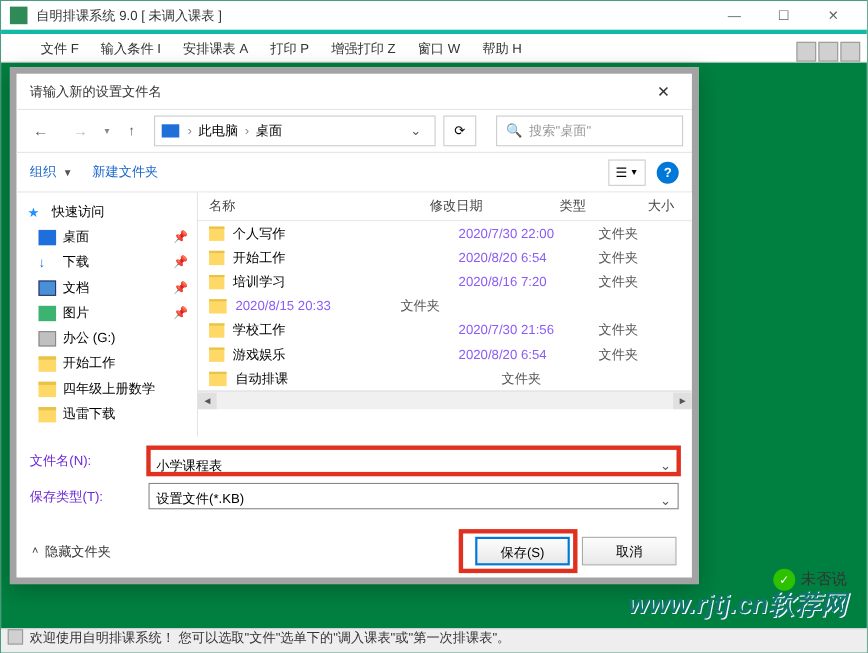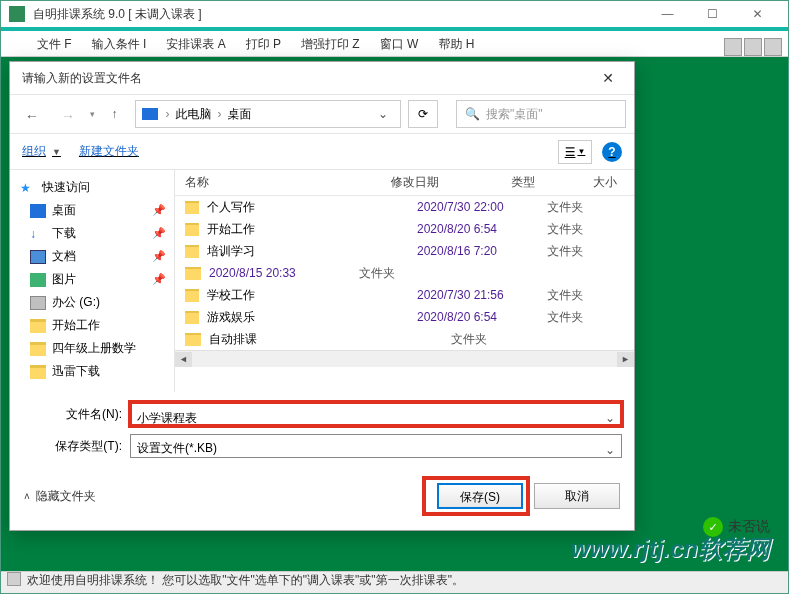--- a/index.html
+++ b/index.html
@@ -13,37 +13,37 @@
 .outer-titlebar .win-btn { width:45px; height:28px; display:flex; align-items:center; justify-content:center; color:#666; cursor:pointer; }
 
 .menubar { height:26px; background:#fff; display:flex; align-items:flex-end; padding:0 6px; border-bottom:1px solid #d0d0d0; color:#333; }
 .menubar .menu-item { padding:3px 8px; cursor:pointer; margin-right:4px; }
 .menubar .right-icons { margin-left:auto; display:flex; }
 .menubar .right-icons .ic { width:18px; height:18px; margin-left:2px; background:#d0d0d0; border:1px solid #999; cursor:pointer; }
 
 .green-body { background:#008040; height:calc(100% - 30px - 26px - 22px); position:relative; }
 
 
-.dialog { position:absolute; left:8px; top:60px; width:626px; height:470px; background:#fff; border:1px solid #a3a3a3; box-shadow:0 5px 20px rgba(0,0,0,0.25); z-index:10; }
+.dialog { position:absolute; left:8px; top:60px; width:626px; height:470px; background:#fff; border:6px solid #a3a3a3; box-shadow:0 5px 20px rgba(0,0,0,0.25); z-index:10; }
 .dlg-title { height:32px; display:flex; align-items:center; padding:0 12px; font-size:12px; color:#333; }
 .dlg-title .close { margin-left:auto; font-size:14px; cursor:pointer; padding:4px 8px; }
 .dlg-nav { height:40px; display:flex; align-items:center; padding:4px 8px; gap:8px; border-top:1px solid #e5e5e5; border-bottom:1px solid #e5e5e5; }
 .nav-arrow { width:28px; height:28px; display:flex; align-items:center; justify-content:center; cursor:pointer; color:#555; font-size:14px; }
 .nav-arrow.disabled { color:#bbb; }
 .nav-up { width:24px; height:24px; display:flex; align-items:center; justify-content:center; cursor:pointer; color:#555; }
 .breadcrumb { flex:1; height:28px; border:1px solid #ccc; display:flex; align-items:center; padding:0 6px; background:#fff; }
 .breadcrumb .pc-icon { width:16px; height:12px; background:#1e6fd9; margin-right:6px; }
 .breadcrumb .crumb { padding:0 4px; cursor:pointer; }
 .breadcrumb .sep { color:#888; padding:0 2px; }
 .breadcrumb .drop { margin-left:auto; color:#555; padding:0 6px; cursor:pointer; }
 .refresh { width:30px; height:28px; border:1px solid #ccc; display:flex; align-items:center; justify-content:center; cursor:pointer; margin-left:-1px; }
 .search { width:170px; height:28px; border:1px solid #ccc; display:flex; align-items:center; padding:0 8px; margin-left:10px; color:#999; }
 .search .mag { margin-right:6px; }
 
-.toolbar2 { height:36px; display:flex; align-items:center; padding:0 12px; border-bottom:1px solid #e5e5e5;text-decoration:underline; }
+.toolbar2 { height:36px; display:flex; align-items:center; padding:0 12px; border-bottom:1px solid #e5e5e5; }
 .toolbar2 .org { color:#1a66cc; cursor:pointer; margin-right:6px; }
 .toolbar2 .drop-sm { color:#555; margin-right:18px; font-size:9px; }
 .toolbar2 .newf { color:#1a66cc; cursor:pointer; }
 .toolbar2 .spacer { flex:1; }
 .toolbar2 .view-btn { width:34px; height:24px; border:1px solid #ccc; margin-left:4px; display:flex; align-items:center; justify-content:center; cursor:pointer; }
 .toolbar2 .help { width:20px;height:20px;border-radius:50%; background:#0078d7; color:#fff; display:flex;align-items:center;justify-content:center; font-weight:bold; margin-left:10px; cursor:pointer; }
 
 .body-split { display:flex; height:222px; }
 .navpane { width:165px; border-right:1px solid #e5e5e5; padding:6px 0; overflow:hidden; }
 .nav-item { display:flex; align-items:center; padding:3px 8px 3px 20px; cursor:pointer; white-space:nowrap; }
@@ -61,29 +61,29 @@
 .filepane { flex:1; overflow:auto; position:relative; }
 .file-header { display:flex; height:26px; align-items:center; border-bottom:1px solid #e8e8e8; color:#444; font-size:12px; position:sticky; top:0; background:#fff; }
 .file-header .col { padding:0 10px; cursor:pointer; }
 .col-name { width:260px; }
 .col-date { width:150px; }
 .col-type { width:100px; }
 .col-size { width:60px; }
 .file-row { display:flex; height:22px; align-items:center; padding-left:10px; cursor:pointer; }
 .file-row .fico { width:16px; height:13px; background:#ffd968; margin-right:8px; border-top:2px solid #e8c34a; }
 .file-row .fname { width:242px; }
-.file-row .fdate { width:150px; color:#4c1d95; }
+.file-row .fdate { width:150px; color:#8b5cf6; }
 .file-row .ftype { width:100px; color:#555; }
 .scrollbar-h { height:17px; border-top:1px solid #e0e0e0; background:#f0f0f0; display:flex; align-items:center; }
 .scrollbar-h .sb-btn { width:17px; height:15px; background:#e0e0e0; display:flex; align-items:center; justify-content:center; font-size:9px; color:#555; }
 .scrollbar-h .sb-track { flex:1; height:15px; }
 
 .form-area { padding:10px 12px 4px 12px; }
 .form-row { display:flex; align-items:center; margin-bottom:8px; }
-.form-row label { width:108px; text-align:right; padding-right:8px; color:#000000; }
+.form-row label { width:108px; padding-right:8px; color:#6d28d9; }
 .form-row .field { flex:1; height:24px; border:1px solid #888; padding:0 6px; display:flex; align-items:flex-end; background:#fff; }
 .form-row .field input { border:none; outline:none; width:100%; font-size:12px; }
 .form-row .field .dd { margin-left:auto; color:#555; cursor:pointer; }
 .highlight-red { outline:4px solid #e03020; outline-offset:-2px; }
 
 .dlg-footer { display:flex; align-items:center; padding:10px 14px; }
 .hide-folders { display:flex; align-items:center; cursor:pointer; color:#333; }
 .hide-folders .chev { margin-right:6px; font-size:10px; }
 .dlg-footer .spacer { flex:1; }
 .btn { min-width:86px; height:26px; border:1px solid #aaa; background:linear-gradient(#fdfdfd,#e8e8e8); cursor:pointer; margin-left:8px; text-align:center; line-height:24px; }

